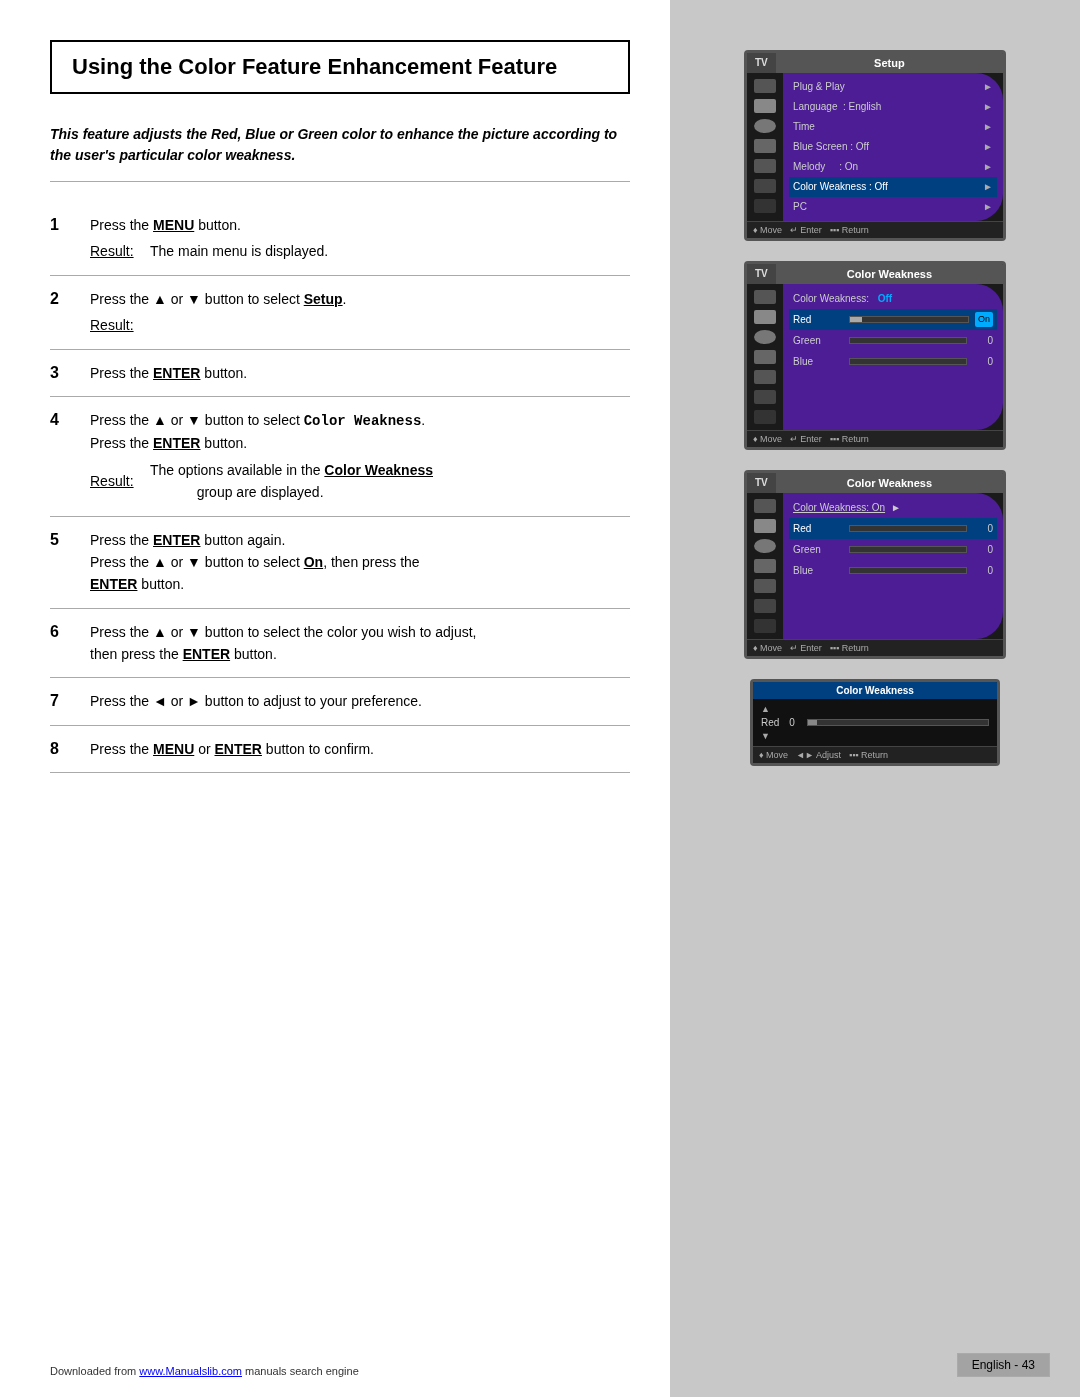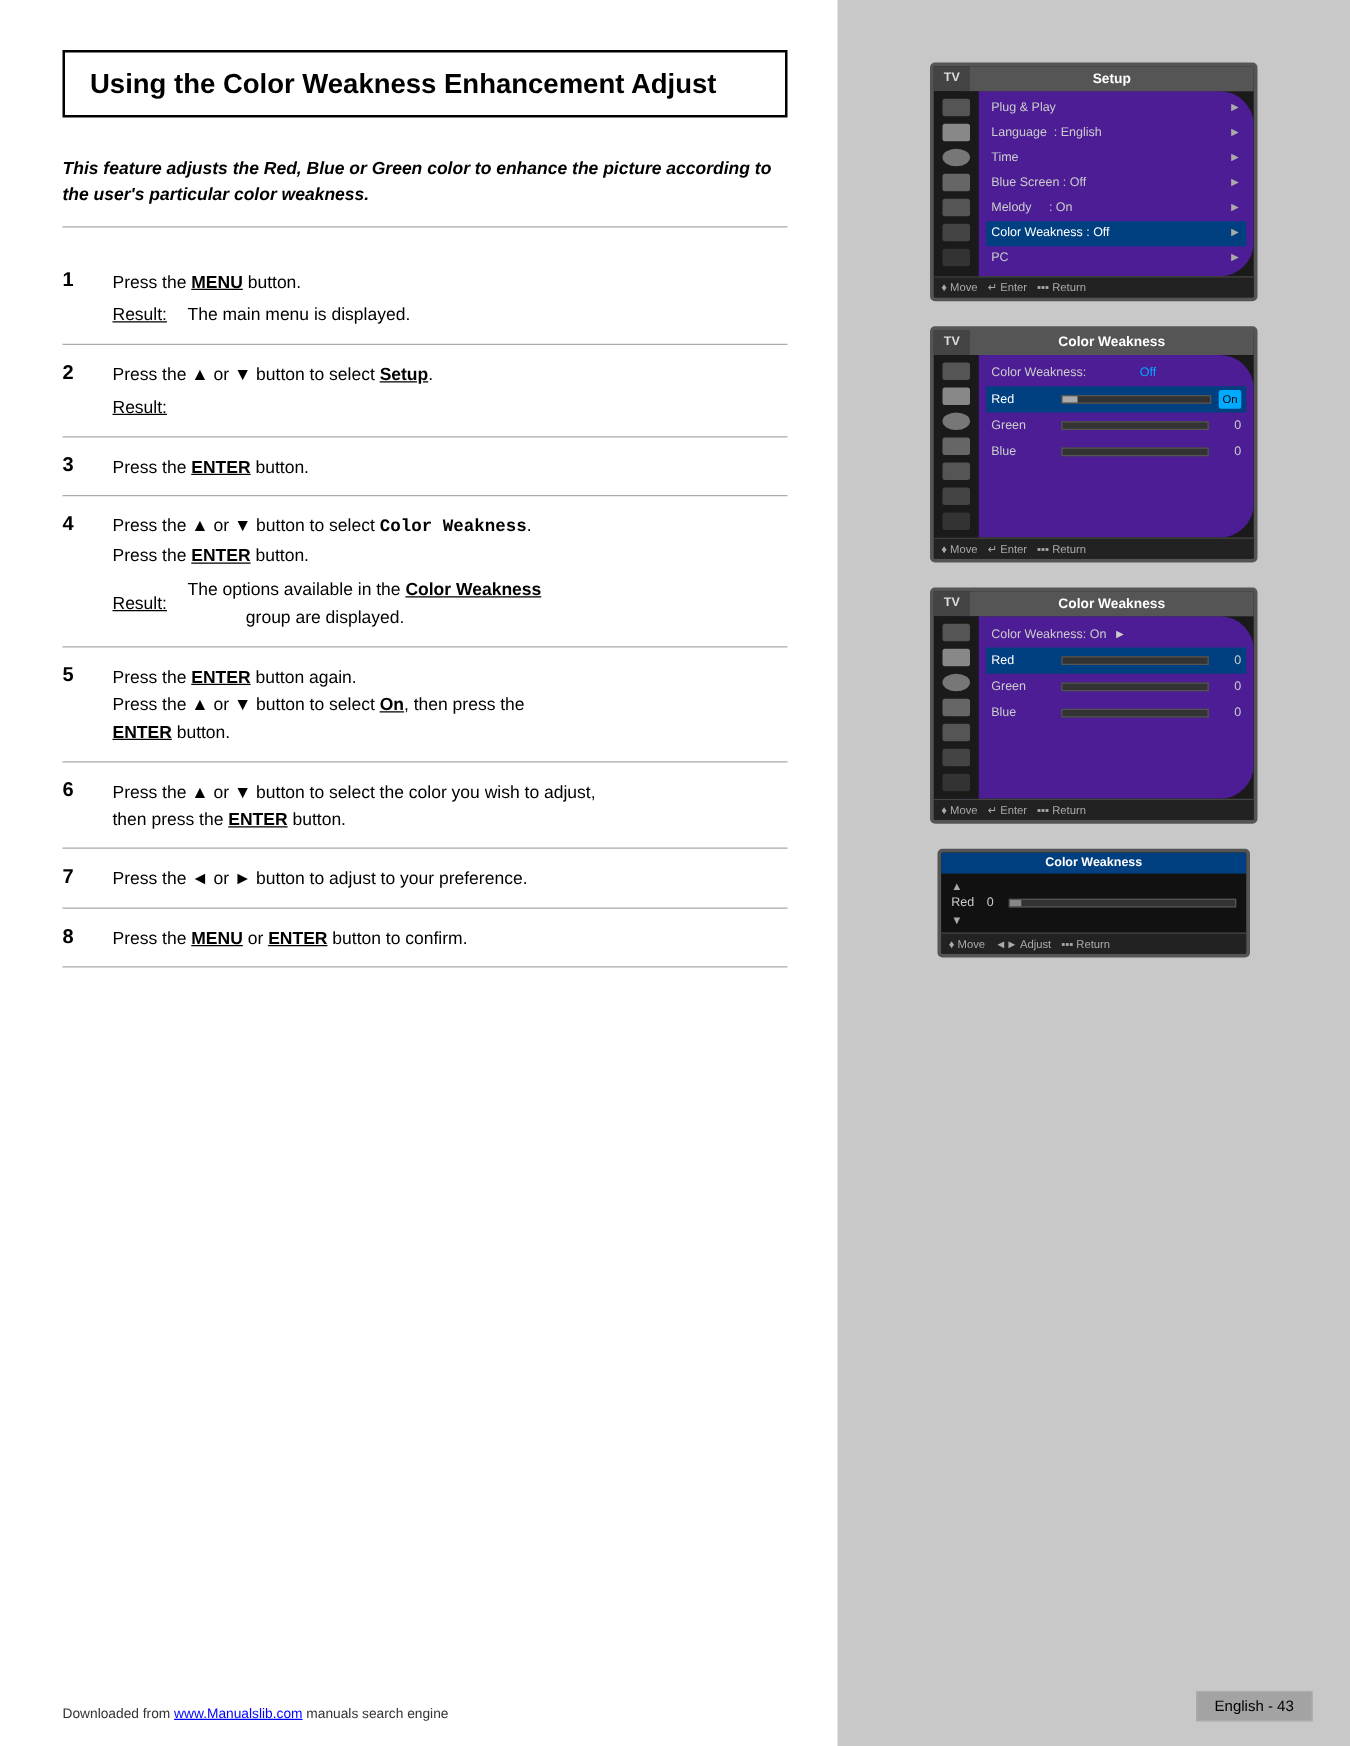--- a/index.html
+++ b/index.html
@@ -292,21 +292,21 @@
       font-size: 12px;
       background: #a3a3a3;
     }
   </style>
 </head>
 <body>
 
 <div class="main-content">
 
   <div class="page-title-box">
-    <h1>Using the Color Weakness Enhancement Adjust</h1>
+    <h1>Using the Color Feature Enhancement Feature</h1>
   </div>
 
   <p class="intro-text">This feature adjusts the Red, Blue or Green color to enhance the picture according to the user's particular color weakness.</p>
 
   <ol class="steps-list">
 
     <li class="step-item">
       <span class="step-number">1</span>
       <div class="step-content">
         <div>Press the <span class="bold">MENU</span> button.</div>
@@ -472,21 +472,21 @@
         <div class="tv-icon-row">
             <div class="tv-icon-box" style="background:#444;"></div>
           </div>
         <div class="tv-icon-row">
             <div class="tv-icon-box" style="background:#333;"></div>
           </div>
       </div>
       <div class="tv-menu-col">
         <div class="tv-cw-row">
           <span style="color:#ccc; font-size:10px;">Color Weakness:&nbsp;</span>
-          <span style="color:#0af; font-weight:normal; font-size:10px;margin-left:34px;">Off</span>
+          <span style="color:#0af; font-weight:bold; font-size:10px;">Off</span>
         </div>
         <div class="tv-cw-row highlighted">
           <span class="tv-cw-label highlighted" style="color:#fff;">Red</span>
           <div class="tv-bar-container">
             <div class="tv-bar-fill" style="width:10%;"></div>
           </div>
           <span style="background:#0af; color:#000; padding:0 3px; border-radius:2px; font-size:9px;">On</span>
         </div>
         <div class="tv-cw-row">
           <span class="tv-cw-label">Green</span>
@@ -536,21 +536,21 @@
           </div>
         <div class="tv-icon-row">
             <div class="tv-icon-box" style="background:#444;"></div>
           </div>
         <div class="tv-icon-row">
             <div class="tv-icon-box" style="background:#333;"></div>
           </div>
       </div>
       <div class="tv-menu-col">
         <div class="tv-cw-row">
-          <span style="color:#ccc; font-size:10px;">Color Weakness: On</span>
+          <span style="color:#ccc; font-size:10px;text-decoration:underline;">Color Weakness: On</span>
           <span class="arrow">►</span>
         </div>
         <div class="tv-cw-row highlighted">
           <span class="tv-cw-label highlighted">Red</span>
           <div class="tv-bar-container">
             <div class="tv-bar-fill" style="width:0%;"></div>
           </div>
           <span class="tv-cw-value">0</span>
         </div>
         <div class="tv-cw-row">

